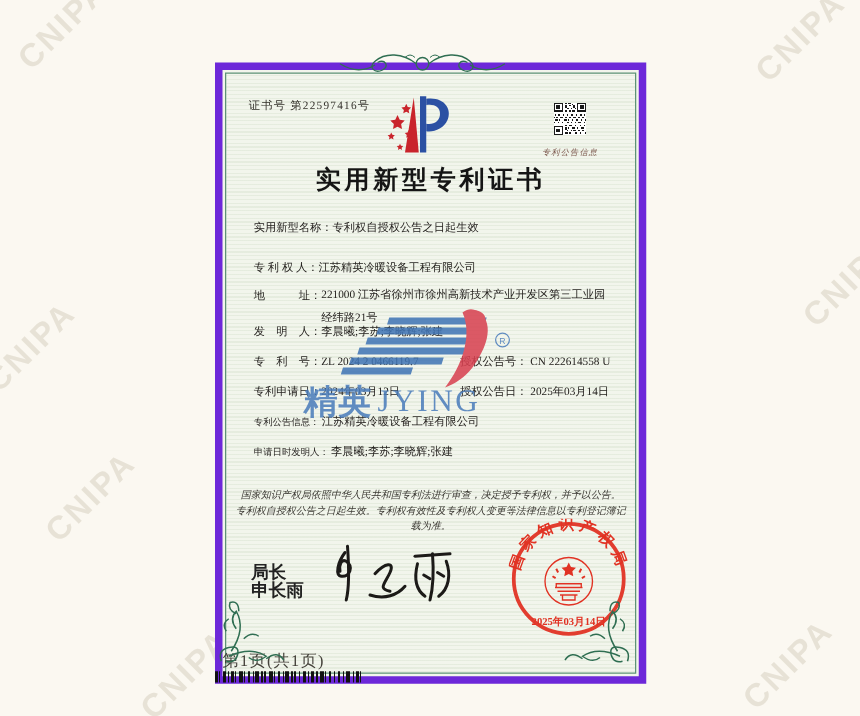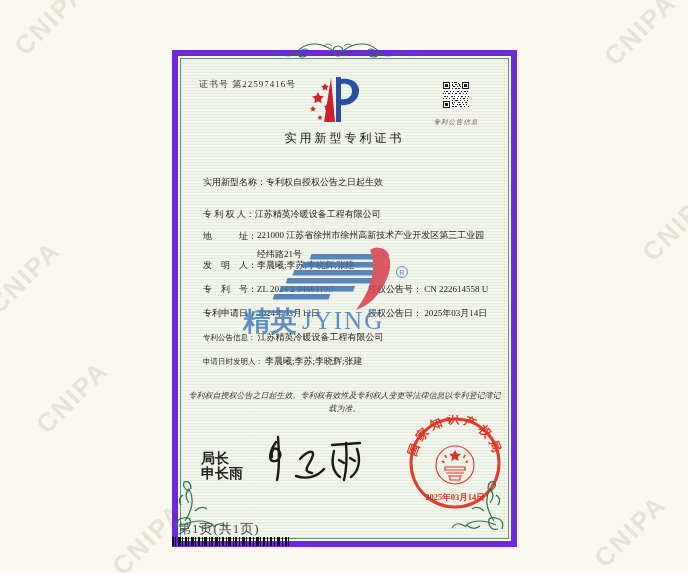--- a/index.html
+++ b/index.html
@@ -13,21 +13,21 @@
   .cert{position:absolute;left:172px;top:50px;width:333px;height:485px;
         border:6px solid #6d28d9;background:#f2f5ec;}
   .cert-inner{position:absolute;inset:2px;border:1px solid #5d9276;
         background:repeating-linear-gradient(0deg,rgba(120,158,104,0.10) 0 1px,rgba(0,0,0,0) 1px 3px);}
   .certno{position:absolute;left:21px;top:22px;font-size:9px;color:#33302a;letter-spacing:1px;}
   .logo{position:absolute;left:127px;top:19px;}
   .qr{position:absolute;left:265px;top:26px;}
   .qrcap{position:absolute;left:248px;top:62px;width:60px;text-align:center;
          font-size:6.5px;color:#7a564a;font-style:italic;letter-spacing:1px;}
   .title{position:absolute;left:0;top:74px;width:100%;text-align:center;
-         font-size:12px;font-weight:normal;color:#151515;letter-spacing:3px;}
+         font-size:20px;font-weight:bold;color:#151515;letter-spacing:3px;}
   .row{position:absolute;font-size:9px;color:#262320;white-space:nowrap;}
   .row .lab{color:#262320;}
   .small{font-size:7.5px;}
   .addr2{display:block;margin-top:8px;}
   .statement{position:absolute;left:10px;top:334px;width:313px;text-align:center;
              font-size:8px;font-style:italic;color:#3c3a34;line-height:12.5px;}
   .signer{position:absolute;left:23px;top:395px;font-size:14px;color:#222;line-height:15px;font-weight:bold;}
   .sig{position:absolute;left:82px;top:378px;}
   .seal{position:absolute;left:229px;top:359px;opacity:.94;}
   .pagefoot{position:absolute;left:0;top:464px;width:100%;text-align:left;
@@ -129,20 +129,21 @@
       <span class="lab">授权公告日：</span> <span>2025年03月14日</span>
     </div>
     <div class="row small" style="left:25px;top:275px">
       <span class="lab">专利公告信息：</span> <span style="font-size:9px">江苏精英冷暖设备工程有限公司</span>
     </div>
     <div class="row small" style="left:25px;top:299px">
       <span class="lab">申请日时发明人：</span> <span style="font-size:9px">李晨曦;李苏;李晓辉;张建</span>
     </div>
 
     <div class="statement">
+      <div>国家知识产权局依照中华人民共和国专利法进行审查，决定授予专利权，并予以公告。</div>
       <div>专利权自授权公告之日起生效。专利权有效性及专利权人变更等法律信息以专利登记簿记载为准。</div>
     </div>
 
     <div class="signer">
       <div>局长</div>
       <div>申长雨</div>
     </div>
 
     <svg class="sig" width="108" height="50" viewBox="0 0 108 50">
       <g fill="none" stroke="#1c1a18" stroke-width="2.4" stroke-linecap="round" stroke-linejoin="round">

